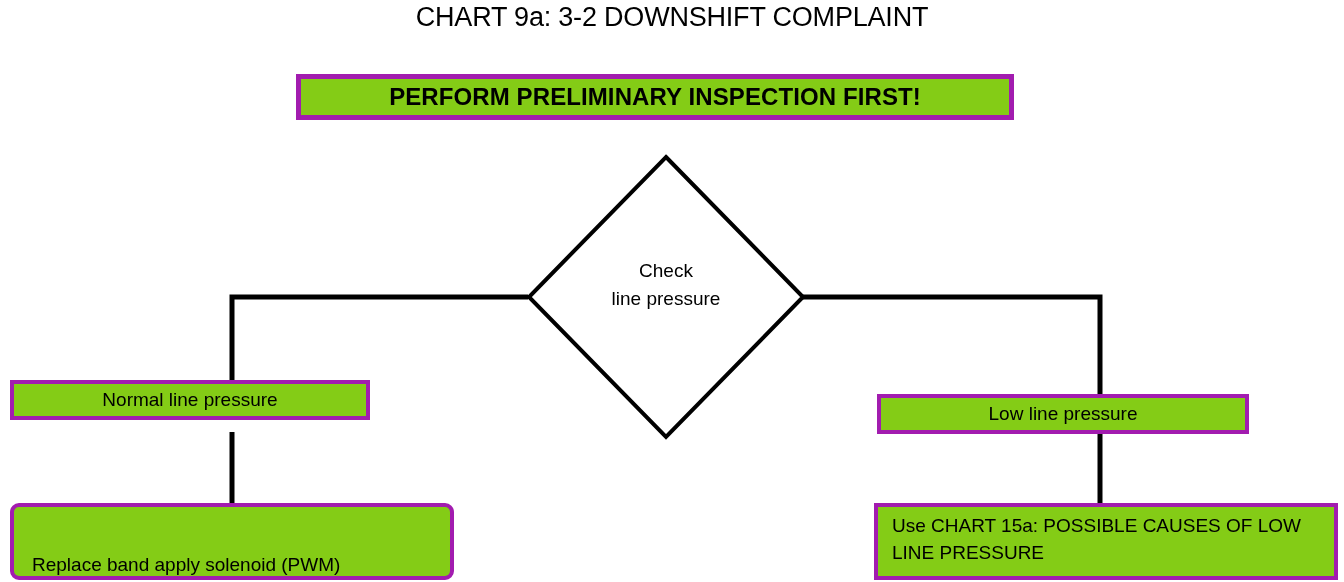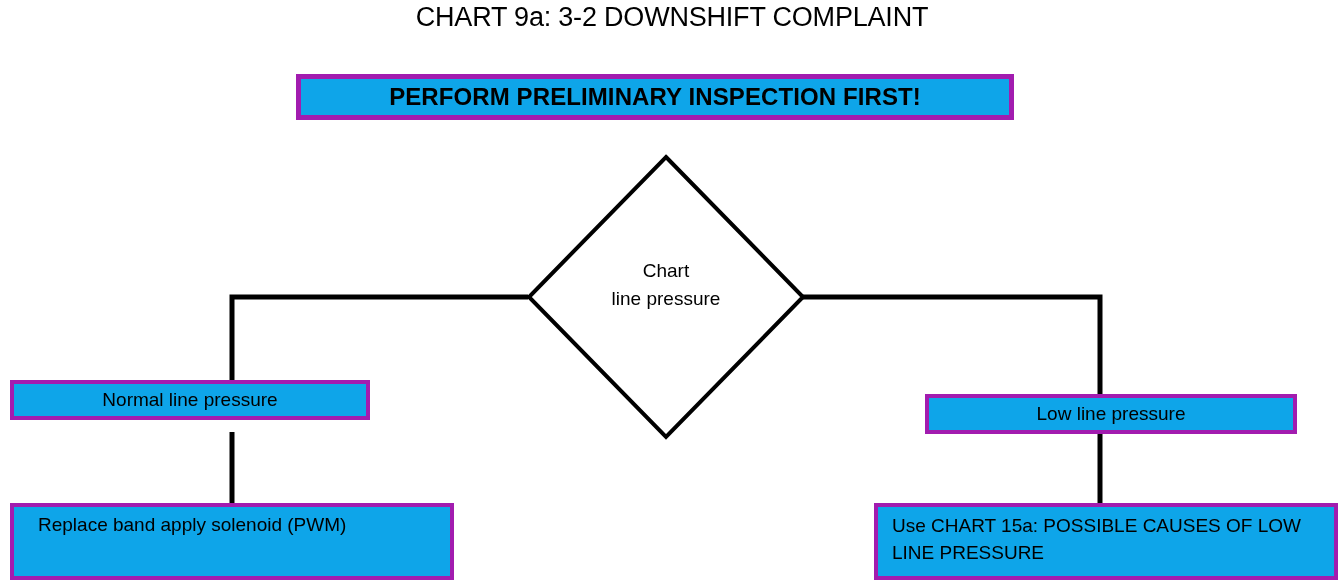--- a/index.html
+++ b/index.html
@@ -34,21 +34,21 @@
     font-weight: normal;
     letter-spacing: -0.2px;
     white-space: nowrap;
   }
 
   
   .node-box {
     position: absolute;
     box-sizing: border-box;
     border: 4px solid #a21caf;
-    background: #0ea5e9;
+    background: #84cc16;
     display: flex;
   }
 
   .node-text {
     display: block;
     width: 100%;
     line-height: 1.18;
   }
 
   
@@ -129,37 +129,37 @@
     white-space: nowrap;
   }
 
   #low-pressure-box {
     left: 877px;
     top: 394px;
     width: 372px;
     height: 40px;
     align-items: center;
     justify-content: flex-start;
-    margin-left: 48px;
   }
   #low-pressure-box .node-text {
     text-align: center;
     font-size: 19px;
     white-space: nowrap;
   }
 
   
   #replace-solenoid-box {
     left: 10px;
     top: 503px;
     width: 444px;
     height: 77px;
-    align-items: flex-start;
+    align-items: flex-end;
     justify-content: flex-start;
-    padding: 7px 0 0 24px;
+    padding: 7px 0 0 18px;
+    border-radius: 9px;
   }
   #replace-solenoid-box .node-text {
     text-align: left;
     font-size: 19px;
     white-space: nowrap;
   }
 
   #use-chart15a-box {
     left: 874px;
     top: 503px;
@@ -197,21 +197,21 @@
 
     <path d="M 803 297 L 1100 297 L 1100 396" fill="none" stroke="#000000" stroke-width="5"></path>
 
     <path d="M 1100 432 L 1100 506" fill="none" stroke="#000000" stroke-width="5"></path>
   </svg>
 
   <div id="decision-node">
     <svg width="282" height="288" viewBox="0 0 282 288">
       <polygon points="141,4 278,144 141,284 4,144" fill="#ffffff" stroke="#000000" stroke-width="4" stroke-linejoin="miter"></polygon>
     </svg>
-    <div id="decision-label">Chart
+    <div id="decision-label">Check
 line pressure</div>
   </div>
 
 
   <div class="node-box" id="normal-pressure-box">
     <span class="node-text">Normal line pressure</span>
   </div>
 
   <div class="node-box" id="low-pressure-box">
     <span class="node-text">Low line pressure</span>

